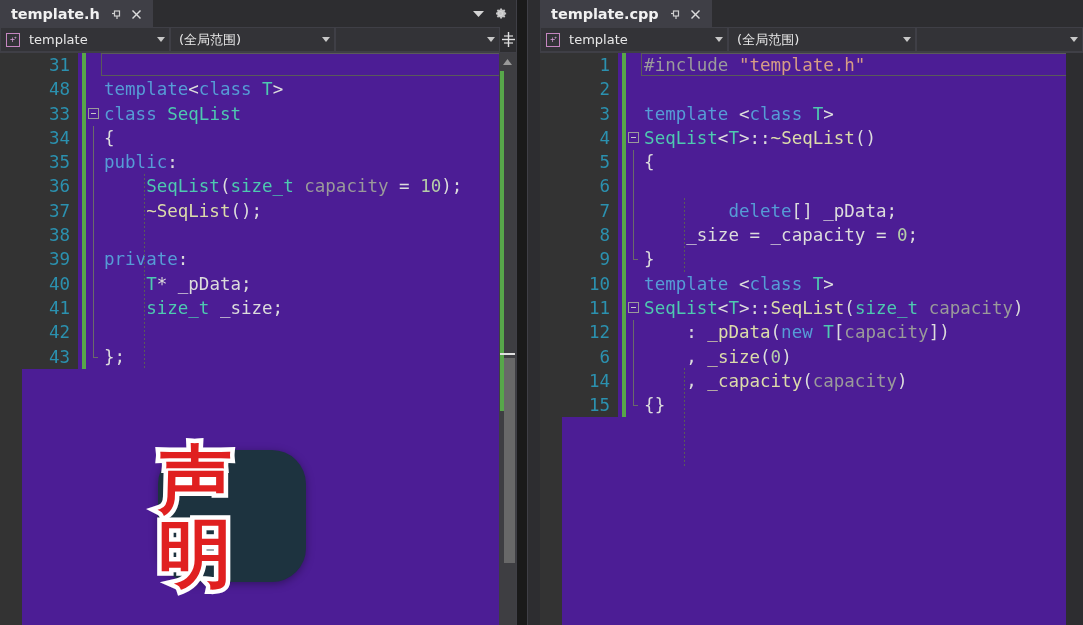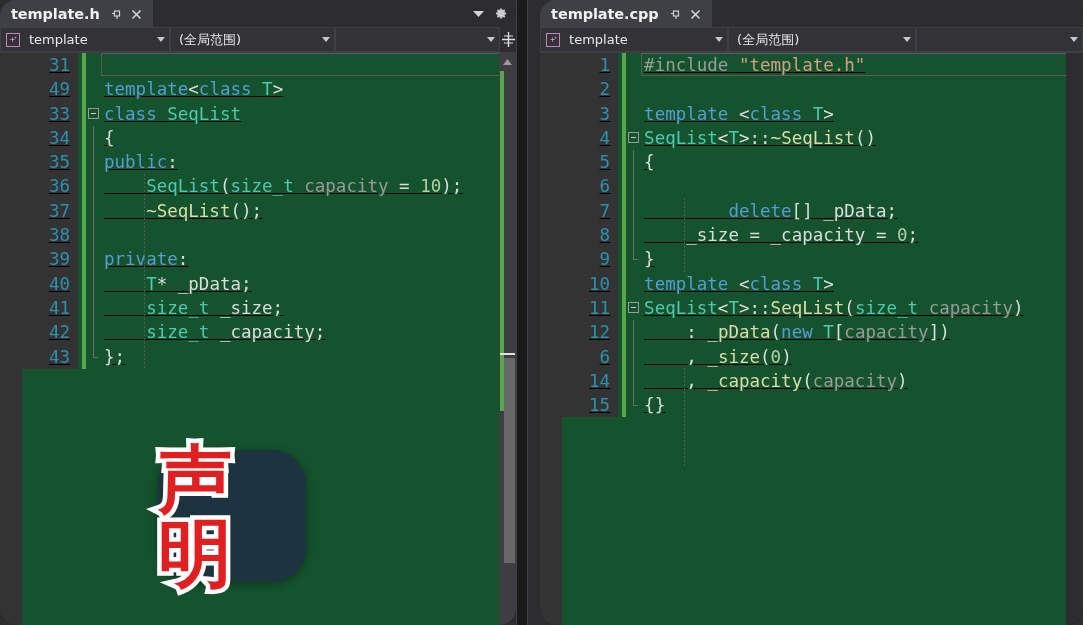--- a/index.html
+++ b/index.html
@@ -24,21 +24,20 @@
   }
 
   
   .pane {
     display: flex;
     flex-direction: column;
     height: 625px;
     background: #2d2d30;
     position: relative;
     overflow: hidden;
-    border-radius: 16px;
   }
   .pane-left  { width: 522px; }
   .pane-split { width: 10px; background: #1a1a1a; border-left: 1px solid #3f3f46;
                 border-right: 1px solid #3f3f46; height:625px; }
   .pane-right { width: 549px; margin-left: 12px; }
 
   
   .tabstrip {
     height: 27px;
     background: #2d2d30;
@@ -145,22 +144,21 @@
   }
   .gutter-bg {
     background: #333333;
     width: 22px;
     flex: 0 0 22px;
   }
   .code-scroll {
     flex: 1 1 auto;
     position: relative;
     overflow: hidden;
-    background: #14532d;
-    text-decoration: underline;
+    background: #4c1d95;
   }
   .code-rows {
     font-family: "DejaVu Sans Mono", monospace;
     font-size: 17.5px;
     line-height: 24.3px;
     position: relative;
   }
   .row {
     display: flex;
     align-items: center;
@@ -386,31 +384,31 @@
             <line x1="2" y1="11" x2="11" y2="11" stroke="#e0e0e0" stroke-width="1.2"></line>
           </svg>
       </div>
     </div>
 
     <div class="codearea">
       <div class="gutter-bg"></div>
       <div class="code-scroll">
         <div class="code-rows" id="left-rows">
             <div class="row current cur-left"><div class="lineno">31</div><div class="changebar"></div><div class="foldcol"></div><div class="code-text"></div></div>
-            <div class="row"><div class="lineno">49</div><div class="changebar"></div><div class="foldcol"></div><div class="code-text"><span class="t-kw">template</span><span class="t-punct">&lt;</span><span class="t-kw">class</span> <span class="t-type">T</span><span class="t-punct">&gt;</span></div></div>
+            <div class="row"><div class="lineno">48</div><div class="changebar"></div><div class="foldcol"></div><div class="code-text"><span class="t-kw">template</span><span class="t-punct">&lt;</span><span class="t-kw">class</span> <span class="t-type">T</span><span class="t-punct">&gt;</span></div></div>
             <div class="row"><div class="lineno">33</div><div class="changebar"></div><div class="foldcol"><div class="fold-box"></div></div><div class="code-text"><span class="t-kw">class</span> <span class="t-type">SeqList</span></div></div>
             <div class="row"><div class="lineno">34</div><div class="changebar"></div><div class="foldcol"><div class="fold-line"></div></div><div class="code-text"><span class="t-punct">{</span></div></div>
             <div class="row"><div class="lineno">35</div><div class="changebar"></div><div class="foldcol"><div class="fold-line"></div></div><div class="code-text"><span class="t-kw">public</span><span class="t-punct">:</span></div></div>
             <div class="row"><div class="lineno">36</div><div class="changebar"></div><div class="foldcol"><div class="fold-line"></div></div><div class="code-text">    <span class="t-type">SeqList</span><span class="t-punct">(</span><span class="t-type">size_t</span> <span class="t-param">capacity</span> <span class="t-punct">=</span> <span class="t-num">10</span><span class="t-punct">)</span><span class="t-punct">;</span></div></div>
             <div class="row"><div class="lineno">37</div><div class="changebar"></div><div class="foldcol"><div class="fold-line"></div></div><div class="code-text">    <span class="t-fn">~SeqList</span><span class="t-punct">(</span><span class="t-punct">)</span><span class="t-punct">;</span></div></div>
             <div class="row"><div class="lineno">38</div><div class="changebar"></div><div class="foldcol"><div class="fold-line"></div></div><div class="code-text"></div></div>
             <div class="row"><div class="lineno">39</div><div class="changebar"></div><div class="foldcol"><div class="fold-line"></div></div><div class="code-text"><span class="t-kw">private</span><span class="t-punct">:</span></div></div>
             <div class="row"><div class="lineno">40</div><div class="changebar"></div><div class="foldcol"><div class="fold-line"></div></div><div class="code-text">    <span class="t-type">T</span><span class="t-punct">*</span> <span class="t-var">_pData</span><span class="t-punct">;</span></div></div>
             <div class="row"><div class="lineno">41</div><div class="changebar"></div><div class="foldcol"><div class="fold-line"></div></div><div class="code-text">    <span class="t-type">size_t</span> <span class="t-var">_size</span><span class="t-punct">;</span></div></div>
-            <div class="row"><div class="lineno">42</div><div class="changebar"></div><div class="foldcol"><div class="fold-line"></div></div><div class="code-text">    <span class="t-type">size_t</span> <span class="t-var">_capacity</span><span class="t-punct">;</span></div></div>
+            <div class="row"><div class="lineno">42</div><div class="changebar"></div><div class="foldcol"><div class="fold-line"></div></div></div>
             <div class="row"><div class="lineno">43</div><div class="changebar"></div><div class="foldcol"><div class="fold-line end"></div></div><div class="code-text"><span class="t-punct">}</span><span class="t-punct">;</span></div></div>
           </div>
         <div class="indent-guide" style="left:122px; top:121px; height:194px;"></div>
       </div>
       <div class="vscroll">
         <div class="up-arrow">
           <svg width="9" height="6" viewBox="0 0 9 6">
               <polygon points="4.5,0 9,6 0,6" fill="#9a9a9a"></polygon>
             </svg>
         </div>

